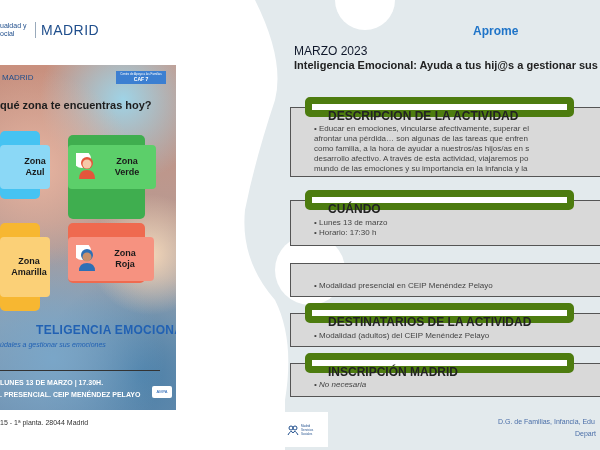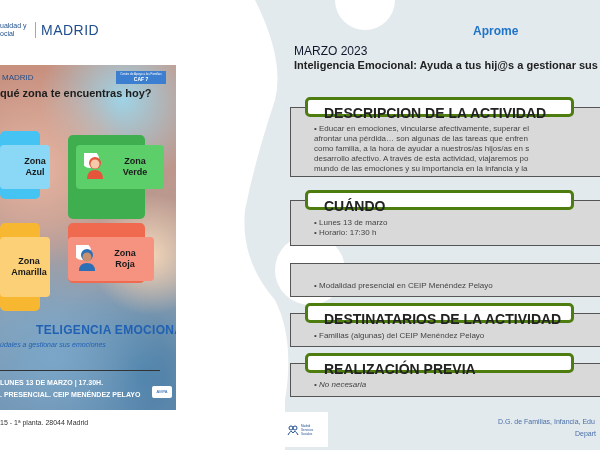--- a/index.html
+++ b/index.html
@@ -13,27 +13,27 @@
   .poster { position: absolute; left: 0; top: 65px; width: 176px; height: 345px; overflow: hidden;
     background: radial-gradient(circle at 20% 30%, #e8b4a0 0, transparent 35%),
                 radial-gradient(circle at 70% 10%, #9fd3e6 0, transparent 25%),
                 radial-gradient(circle at 85% 55%, #f3d6b8 0, transparent 25%),
                 radial-gradient(circle at 30% 85%, #7aa6c8 0, transparent 35%),
                 radial-gradient(circle at 80% 90%, #4a7fa8 0, transparent 30%),
                 linear-gradient(180deg, #c9907e 0%, #b89a92 45%, #8aa0b4 75%, #6f8fae 100%); }
   .poster-madrid { position: absolute; left: 2px; top: 8px; font-size: 8px; color: #1f4e8c; }
   .poster-badge { position: absolute; left: 116px; top: 6px; width: 50px; height: 13px; background: #3c7fd1; color: #fff; font-size: 3px; text-align: center; padding-top: 1px; }
   .poster-badge b { display: block; font-size: 5px; }
-  .poster-q { position: absolute; left: 0; top: 22px; font-size: 11px; font-weight: bold; color: #1d1d1d; white-space: nowrap; }
+  .poster-q { position: absolute; left: 0; top: 34px; font-size: 11px; font-weight: bold; color: #1d1d1d; white-space: nowrap; }
   .zone { position: absolute; border-radius: 5px; }
   .zone-inner { position: absolute; border-radius: 4px; display: flex; align-items: center; justify-content: flex-end; text-align: center; font-weight: bold; font-size: 9px; line-height: 11px; color: #1a1a1a; }
   .z-azul-bg { left: 0; top: 66px; width: 40px; height: 68px; background: #45c3f2; }
   .z-azul { left: 0; top: 80px; width: 50px; height: 44px; background: #8bd8f6; }
   .z-verde-bg { left: 68px; top: 70px; width: 77px; height: 84px; background: #3fae4f; }
-  .z-verde { left: 68px; top: 80px; width: 88px; height: 44px; background: #5ccf6a; justify-content: flex-end; padding-right: 14px; margin-left: 8px; }
+  .z-verde { left: 68px; top: 80px; width: 88px; height: 44px; background: #5ccf6a; justify-content: flex-end; padding-right: 14px; }
   .z-amar-bg { left: 0; top: 158px; width: 40px; height: 88px; background: #f7b731; }
   .z-amar { left: 0; top: 172px; width: 50px; height: 60px; background: #fbd077; }
   .z-roja-bg { left: 68px; top: 158px; width: 77px; height: 60px; background: #ef6a4f; }
   .z-roja { left: 68px; top: 172px; width: 86px; height: 44px; background: #f69280; justify-content: flex-end; padding-right: 14px; }
   .avatar { position: absolute; width: 22px; height: 26px; }
   .poster-title { position: absolute; left: 0; top: 258px; font-size: 12px; font-weight: bold; color: #2161b3; letter-spacing: 0.3px; white-space: nowrap; padding-left: 36px; }
   .poster-sub { position: absolute; left: 0; top: 276px; font-size: 7px; color: #2161b3; font-style: italic; white-space: nowrap; }
   .poster-line { position: absolute; left: 0; top: 305px; width: 160px; height: 1px; background: #333; }
   .poster-date { position: absolute; left: 0; top: 314px; font-size: 7px; font-weight: bold; color: #fff; white-space: nowrap; }
   .poster-place { position: absolute; left: 0; top: 326px; font-size: 7px; font-weight: bold; color: #fff; white-space: nowrap; }
@@ -41,21 +41,21 @@
   .address { position: absolute; left: 0; top: 419px; font-size: 7px; color: #333; }
 
   .right { position: absolute; left: 215px; top: 0; width: 385px; height: 450px; background: #ffffff; overflow: hidden; }
   .wave { position: absolute; left: 0; top: 0; width: 385px; height: 450px; }
   .aprome { position: absolute; left: 258px; top: 24px; font-size: 12px; font-weight: bold; color: #1f74c8; }
   .centro { position: absolute; left: 325px; top: 16px; width: 60px; height: 29px; background: #4d8ed8; color: #fff; font-size: 5px; padding: 4px 0 0 6px; white-space: nowrap; overflow: hidden; }
   .centro b { display: block; font-size: 9px; padding-left: 26px; }
   .date { position: absolute; left: 79px; top: 44px; font-size: 12px; color: #0f172a; }
   .title { position: absolute; left: 79px; top: 58px; font-size: 11px; font-weight: bold; color: #222; line-height: 14px; width: 400px; }
   .section { position: absolute; left: 75px; width: 320px; background: #d9d9d9; border: 1px solid #555; }
-  .sec-head { position: absolute; left: 90px; width: 269px; height: 20px; background: #fff; border: 3px solid #4d7c0f; border-radius: 5px; font-size: 14px; font-weight: bold; color: #222; padding: 5px 0 0 16px; }
+  .sec-head { position: absolute; left: 90px; width: 269px; height: 20px; background: #fff; border: 7px solid #4d7c0f; border-radius: 5px; font-size: 12px; font-weight: bold; color: #222; padding: 5px 0 0 16px; }
   .sec-body { position: absolute; left: 99px; font-size: 8px; color: #444; line-height: 10px; }
   .sec-body div::before { content: "• "; }
   .foot-logo { position: absolute; left: 68px; top: 412px; width: 45px; height: 35px; background: #fff; display: flex; align-items: center; padding-left: 4px; }
   .foot-logo span.t { font-size: 3px; color: #1f4e8c; line-height: 4px; margin-left: 2px; }
   .foot-text { position: absolute; left: 283px; top: 418px; font-size: 7px; color: #4a6ea8; white-space: nowrap; }
   .foot-text2 { position: absolute; left: 360px; top: 430px; font-size: 7px; color: #4a6ea8; white-space: nowrap; }
 </style>
 </head>
 <body>
 
@@ -148,25 +148,25 @@
   </div>
 
   <div class="section" style="top:263px;height:34px;"></div>
   <div class="sec-body" style="top:281px;">
     <div>Modalidad presencial en CEIP Menéndez Pelayo</div>
   </div>
 
   <div class="section" style="top:313px;height:34px;"></div>
   <div class="sec-head" style="top:303px;">DESTINATARIOS DE LA  ACTIVIDAD</div>
   <div class="sec-body" style="top:331px;">
-    <div>Familias (algunas) del CEIP Menéndez Pelayo</div>
+    <div>Modalidad (adultos) del CEIP Menéndez Pelayo</div>
   </div>
 
   <div class="section" style="top:363px;height:34px;"></div>
-  <div class="sec-head" style="top:353px;">REALIZACIÓN PREVIA</div>
+  <div class="sec-head" style="top:353px;">INSCRIPCIÓN MADRID</div>
   <div class="sec-body" style="top:380px;font-style:italic;">
     <div>No necesaria</div>
   </div>
 
   <div class="foot-logo">
     <svg width="12" height="10" viewBox="0 0 12 10">
       <circle cx="4" cy="3" r="2" fill="none" stroke="#1f4e8c" stroke-width="1"></circle>
       <circle cx="8" cy="3" r="2" fill="none" stroke="#1f4e8c" stroke-width="1"></circle>
       <path d="M1 10 Q4 4 6 8 Q8 4 11 10" fill="none" stroke="#1f4e8c" stroke-width="1"></path>
     </svg>

